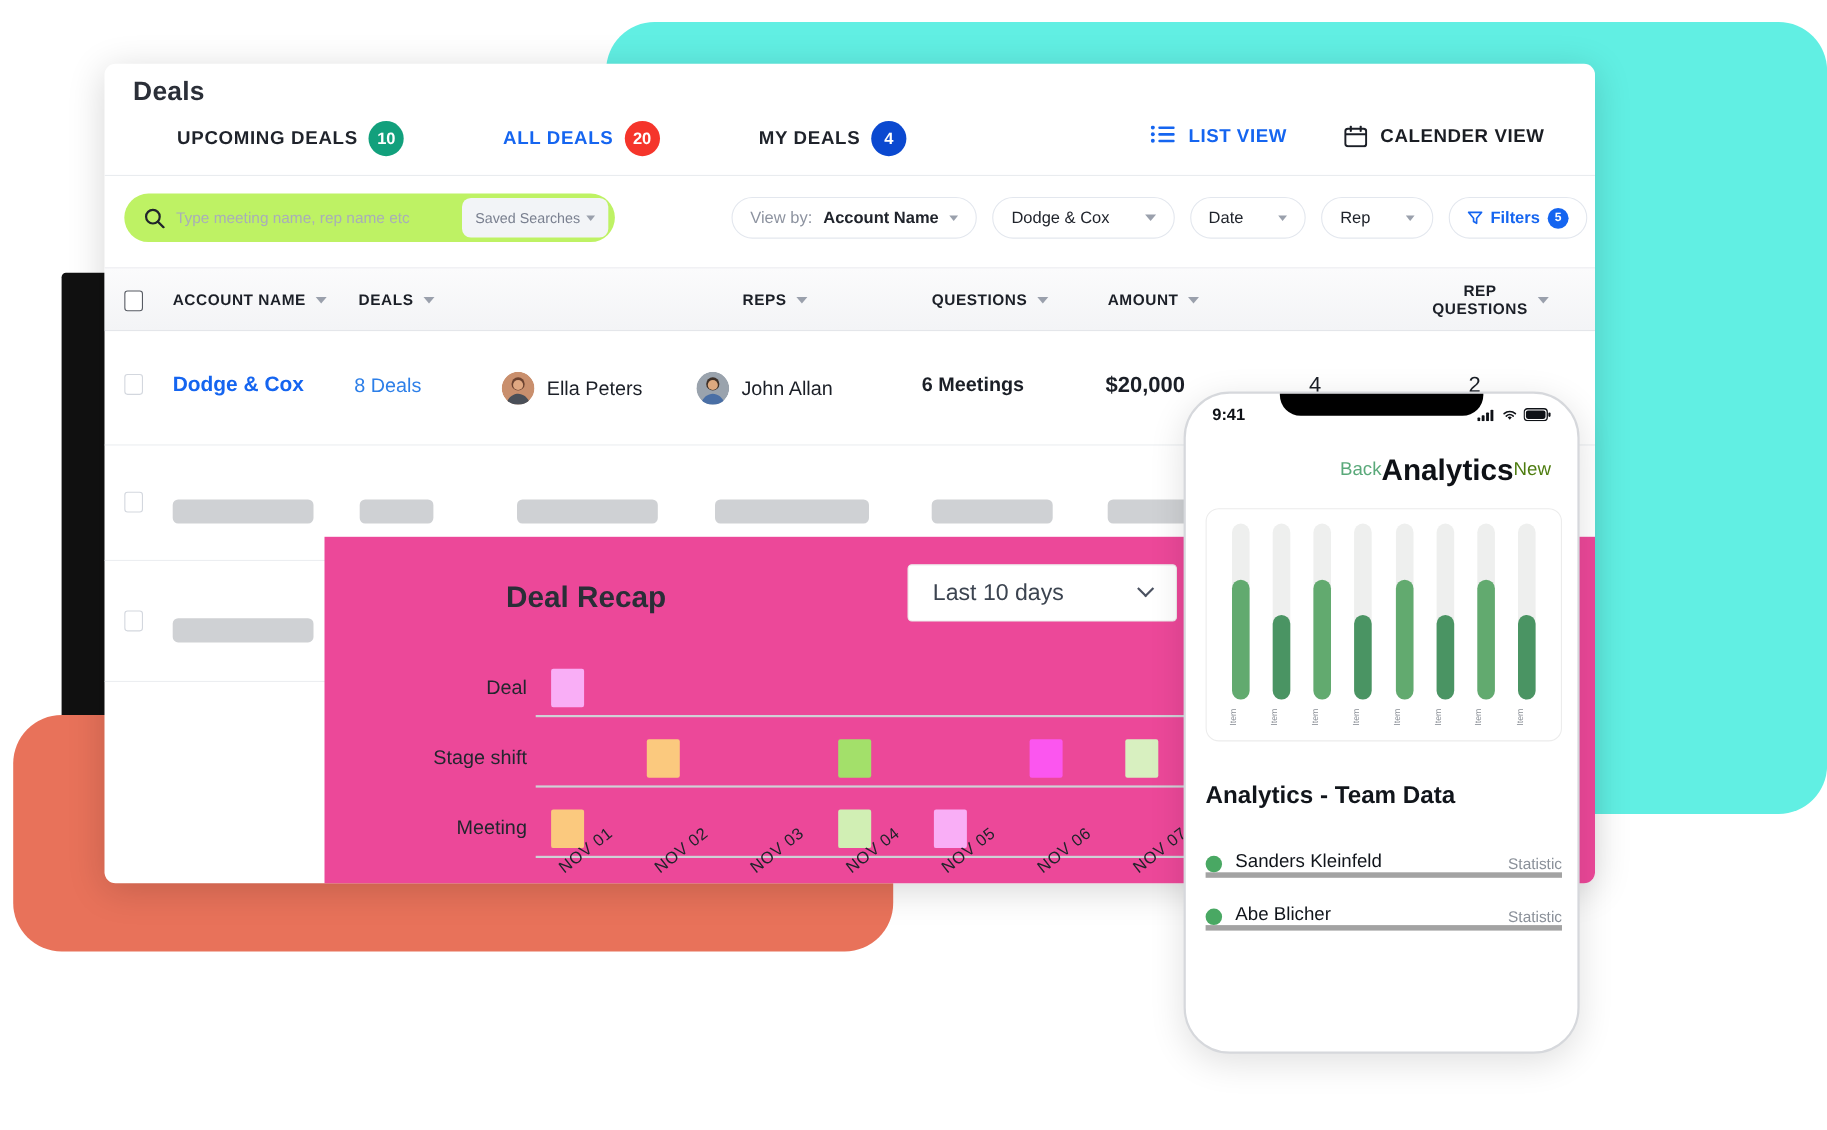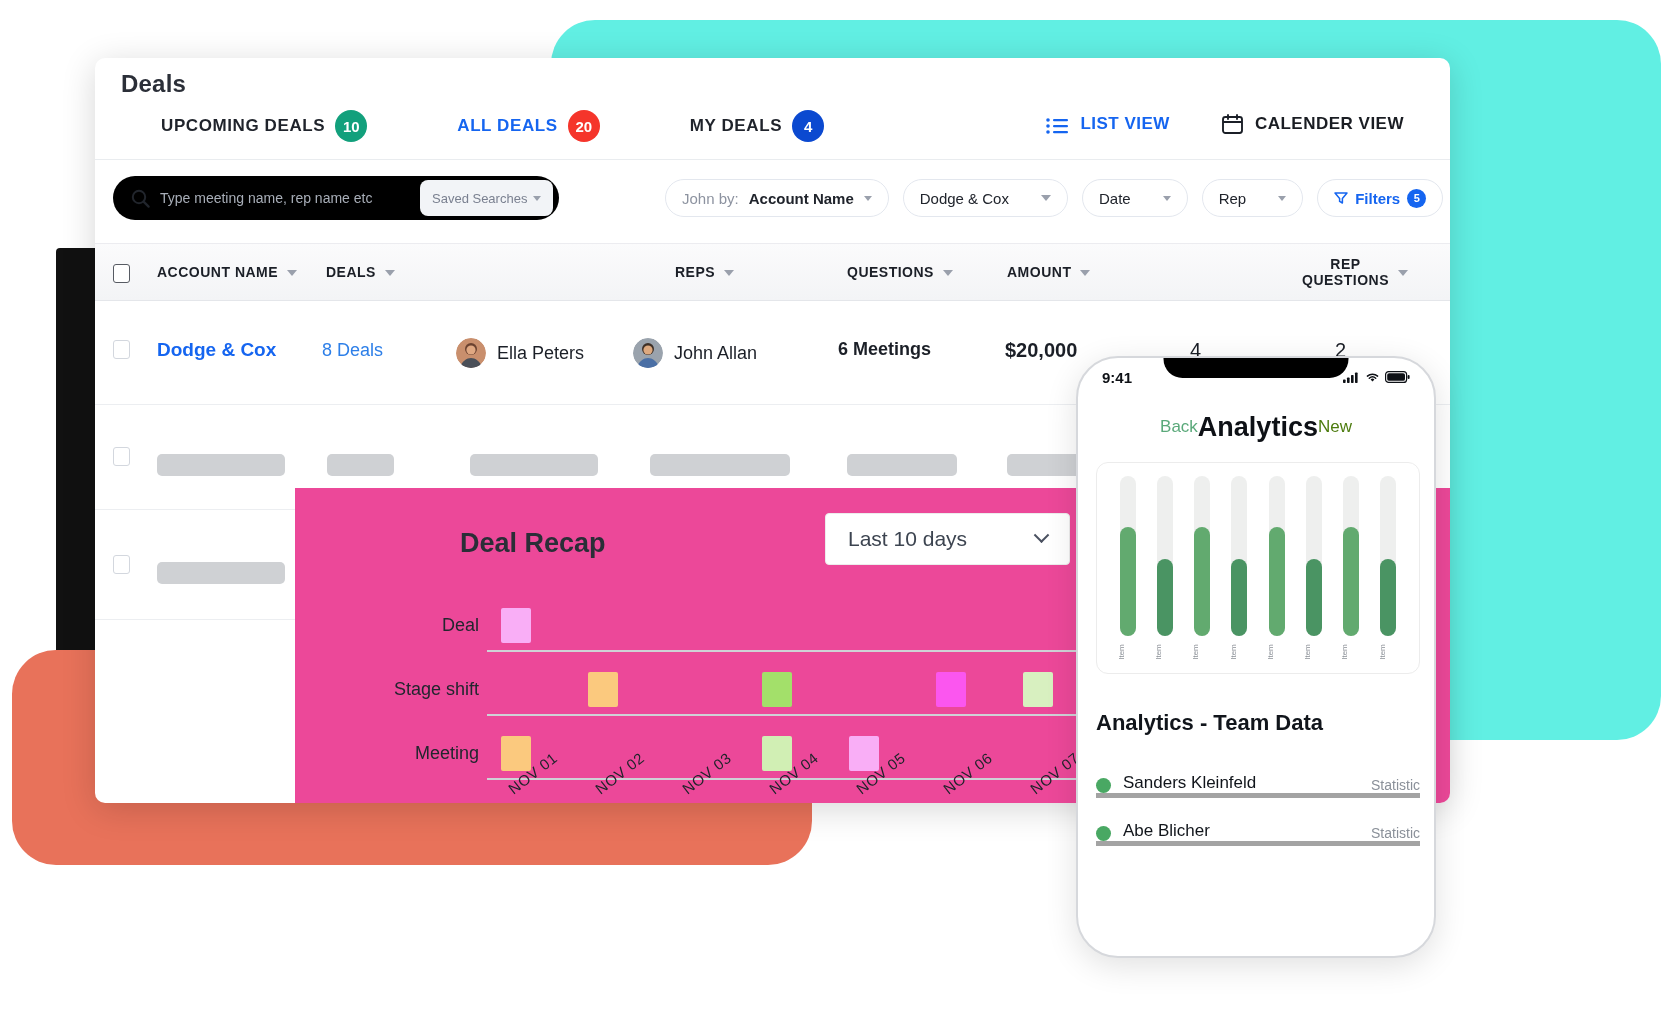--- a/index.html
+++ b/index.html
@@ -44,30 +44,30 @@
   .tab.active .tab-label { color:#1565f0; }
   .badge {
     min-width:32px; height:32px; border-radius:50%; color:#fff;
     font-size:15px; font-weight:700; display:flex; align-items:center; justify-content:center;
     padding:0 6px;
   }
   .tabs-divider { position:absolute; left:0; top:101px; width:100%; height:1px; background:#e9ecef; }
 
   
   .viewswitch { position:absolute; right:46px; top:56px; display:flex; align-items:center; gap:52px; }
-  .vs-item { display:flex; align-items:flex-end; gap:12px; cursor:pointer; }
+  .vs-item { display:flex; align-items:flex-start; gap:12px; cursor:pointer; }
   .vs-label { font-size:17px; font-weight:700; letter-spacing:.5px; color:#1a1d23; }
   .vs-item.active .vs-label { color:#1565f0; }
   .ico { display:inline-flex; align-items:center; justify-content:center; }
 
   
   .searchrow { position:absolute; left:18px; top:112px; height:56px; display:flex; align-items:center; }
   .searchbox {
     display:flex; align-items:center; gap:10px; height:44px;
-    background:#000000; border-radius:22px; padding:0 6px 0 18px;
+    background:#bef264; border-radius:22px; padding:0 6px 0 18px;
   }
   .search-input {
     border:0; outline:0; width:250px; font-size:14px; color:#6d7480;
     font-family:"Liberation Sans", sans-serif; background:transparent;
   }
   .search-input::placeholder { color:#a8aeb8; }
   .saved-pill {
     display:flex; align-items:center; gap:6px; height:36px; padding:0 12px;
     background:#f2f4f7; border-radius:8px; font-size:13px; color:#7a8090; cursor:pointer;
   }
@@ -133,21 +133,21 @@
   
   .phone {
     position:absolute; left:1076px; top:356px; width:360px; height:602px;
     background:#fff; border:2px solid #d6d8dc; border-radius:42px;
     box-shadow:0 8px 32px rgba(0,0,0,.12); overflow:hidden;
   }
   .notch { position:absolute; left:50%; transform:translateX(-50%); top:-14px; width:185px; height:34px; background:#000; border-radius:0 0 19px 19px; }
   .status { position:absolute; top:4px; left:0; width:100%; height:30px; display:flex; align-items:center; justify-content:space-between; padding:0 24px; }
   .status-time { font-size:15px; font-weight:700; color:#0e1116; }
   .status-ico { display:flex; align-items:center; gap:5px; }
-  .ph-header { position:absolute; top:48px; left:0; width:100%; height:42px; display:flex; align-items:center; justify-content:center; padding:0 24px; }
+  .ph-header { position:absolute; top:48px; left:0; width:100%; height:42px; display:flex; align-items:center; justify-content:flex-end; padding:0 24px; }
   .ph-back { font-size:17px; color:#5aa97a; cursor:pointer; }
   .ph-title { font-size:27px; font-weight:700; color:#0e1116; }
   .ph-new { font-size:17px; color:#4d7c0f; cursor:pointer; }
   .ph-card {
     position:absolute; left:18px; top:104px; width:324px; height:212px;
     border:1px solid #ececec; border-radius:12px; background:#fff;
   }
   .bars { position:absolute; left:0; top:0; width:100%; height:100%; display:flex; align-items:flex-end; justify-content:space-around; padding:14px 12px 10px; }
   .bar-wrap { width:18px; display:flex; flex-direction:column; align-items:center; }
   .bar-track { width:16px; border-radius:8px; background:#eeefee; position:relative; }
@@ -229,21 +229,21 @@
         <input class="search-input" type="text" placeholder="Type meeting name, rep name etc" style="">
         <div class="saved-pill">
           <span>Saved Searches</span>
           <span class="caret caret-sm"></span>
         </div>
       </div>
     </div>
 
     <div class="filterrow">
       <div class="pill">
-        <span class="muted">John by:</span>
+        <span class="muted">View by:</span>
         <strong>Account Name</strong>
         <span class="caret caret-sm"></span>
       </div>
       <div class="pill">
         <span>Dodge  &amp;  Cox</span>
         <span class="caret" style="margin-left:22px"></span>
       </div>
       <div class="pill">
         <span>Date</span>
         <span class="caret caret-sm" style="margin-left:22px"></span>

